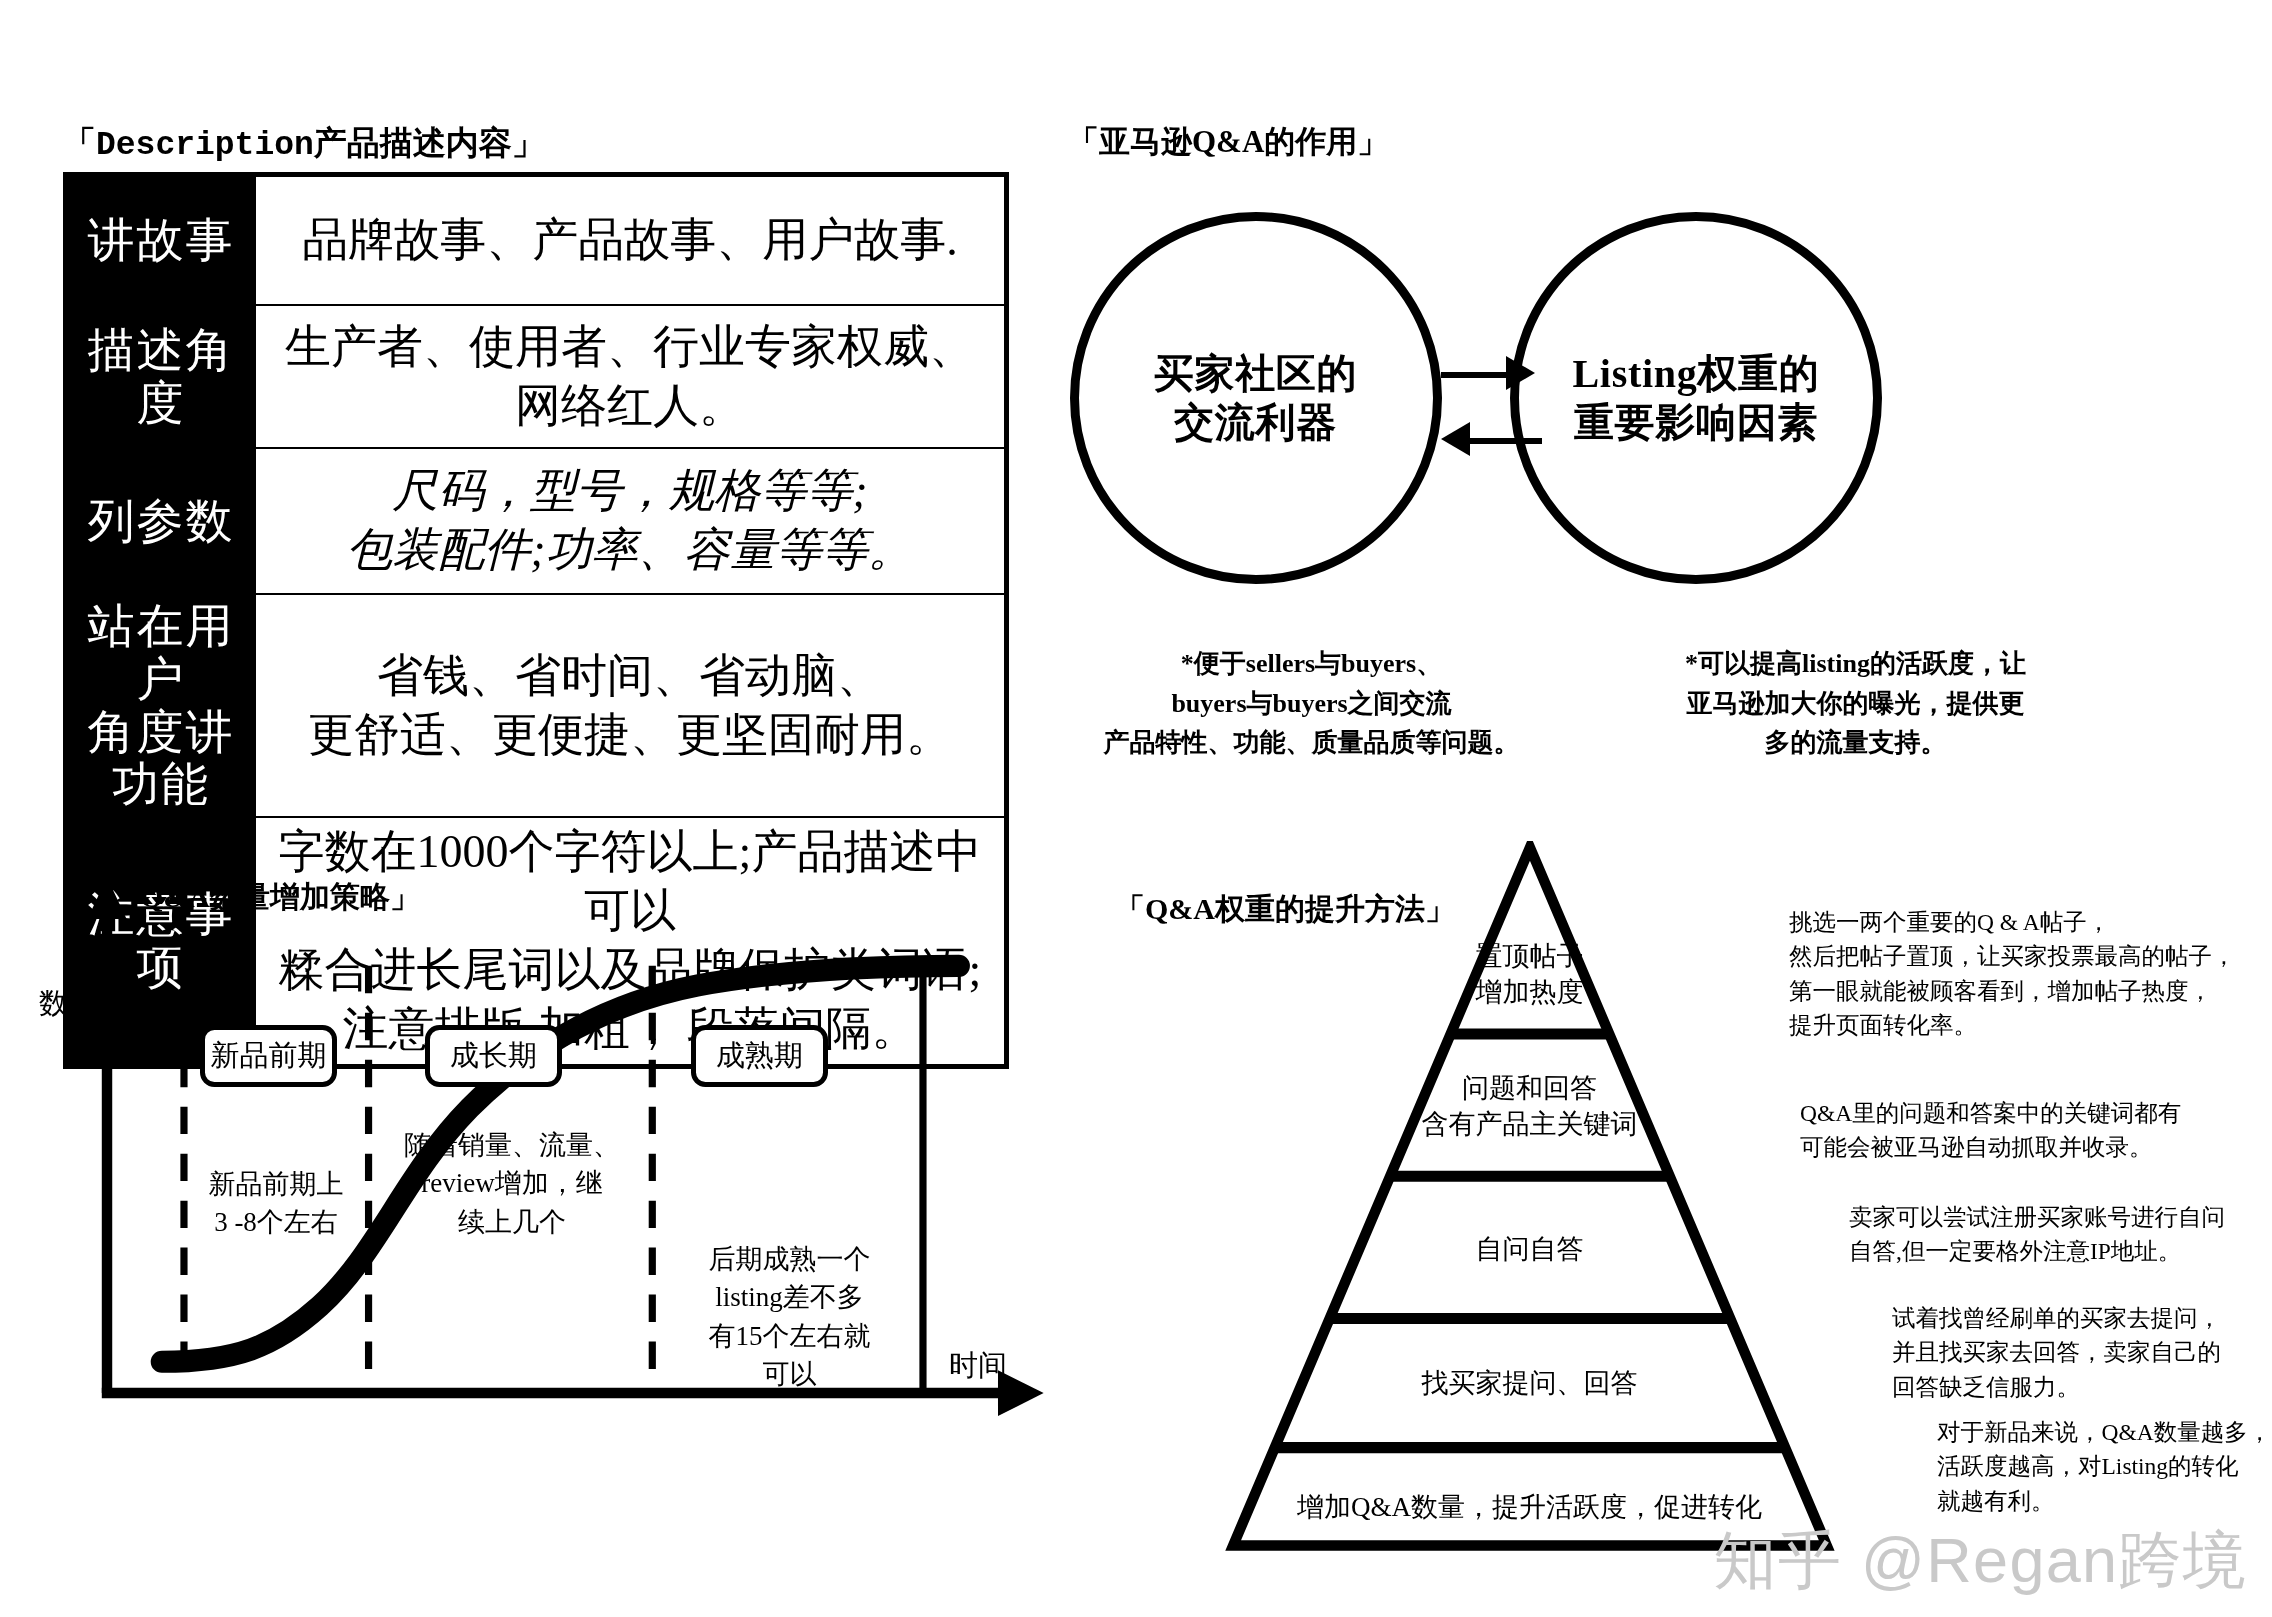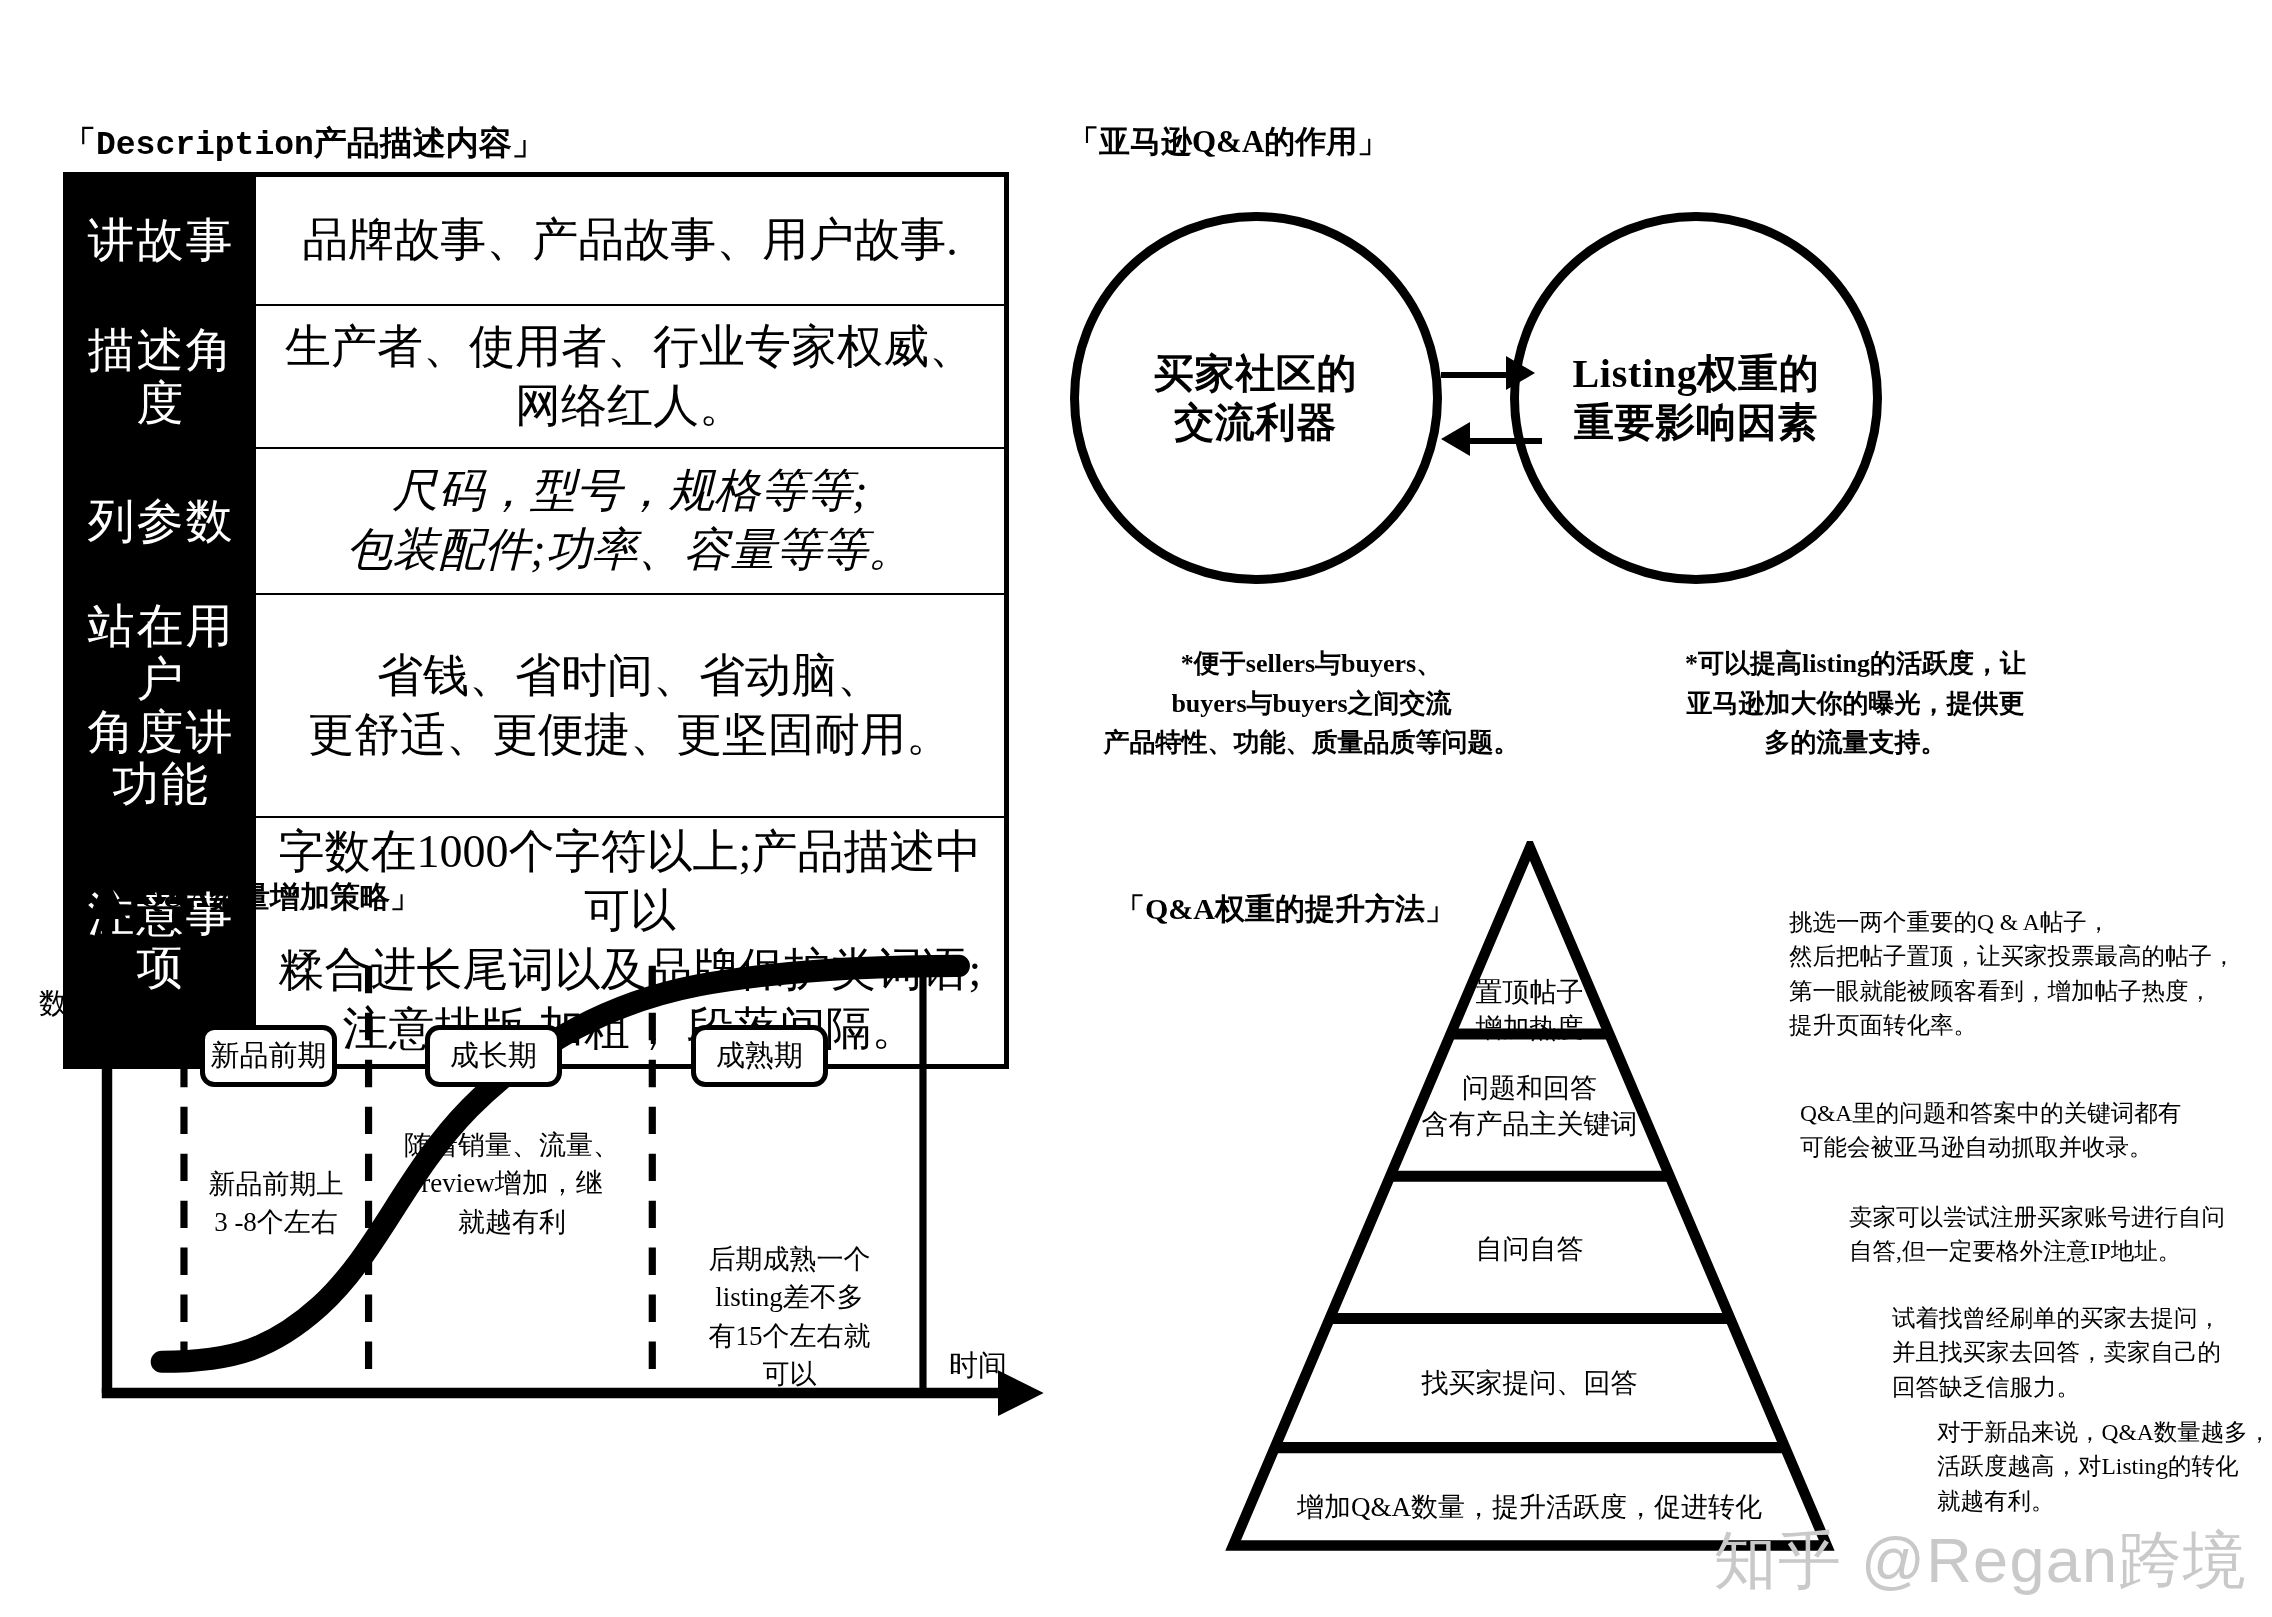--- a/index.html
+++ b/index.html
@@ -308,21 +308,21 @@
     <span>成长期</span>
   </div>
   <div class="stage-box" style="left:652px; top:157px; width:137px; height:62px;">
     <span>成熟期</span>
   </div>
 
   <div class="stage-note" style="left: 149px; top: 297px; width: 176px; white-space: pre-line;">新品前期上
 3 -8个左右</div>
   <div class="stage-note" style="left: 336px; top: 258px; width: 274px; white-space: pre-line;">随着销量、流量、
 review增加，继
-就越有利</div>
+续上几个</div>
   <div class="stage-note" style="left: 620px; top: 372px; width: 261px; white-space: pre-line;">后期成熟一个
 listing差不多
 有15个左右就
 可以</div>
 
 </div>
 
 <div class="sec-title" style="left:1115px; top:889px; font-size:30px;">「Q&amp;A权重的提升方法」</div>
 
 <div id="pyramid-area">
@@ -330,21 +330,21 @@
   <svg id="pyramid-svg" width="1168" height="724" viewBox="0 0 1790 1110">
 
     <polygon points="645,10 1100,1080 190,1080" fill="#ffffff" stroke="#000" stroke-width="16"></polygon>
 
     <line x1="523" y1="296" x2="767" y2="296" stroke="#000" stroke-width="17"></line>
     <line x1="430" y1="514" x2="860" y2="514" stroke="#000" stroke-width="17"></line>
     <line x1="337" y1="732" x2="953" y2="732" stroke="#000" stroke-width="17"></line>
     <line x1="253" y1="930" x2="1037" y2="930" stroke="#000" stroke-width="17"></line>
   </svg>
 
-  <div class="pyr-label" style="left: 225px; top: 98px; width: 391px; white-space: pre-line; margin-top: 36px;">置顶帖子
+  <div class="pyr-label" style="left: 225px; top: 98px; width: 391px; white-space: pre-line;">置顶帖子
 增加热度</div>
   <div class="pyr-label" style="left: 225px; top: 230px; width: 391px; white-space: pre-line;">问题和回答
 含有产品主关键词</div>
   <div class="pyr-label" style="left:225px; top:391px; width:391px;">自问自答</div>
   <div class="pyr-label" style="left:225px; top:525px; width:391px;">找买家提问、回答</div>
   <div class="pyr-label" style="left:127px; top:649px; width:587px;">增加Q&amp;A数量，提升活跃度，促进转化</div>
 
 </div>
 
 <div class="side-note" style="left: 1789px; top: 905px; width: 470px; white-space: pre-line;">挑选一两个重要的Q &amp; A帖子，

